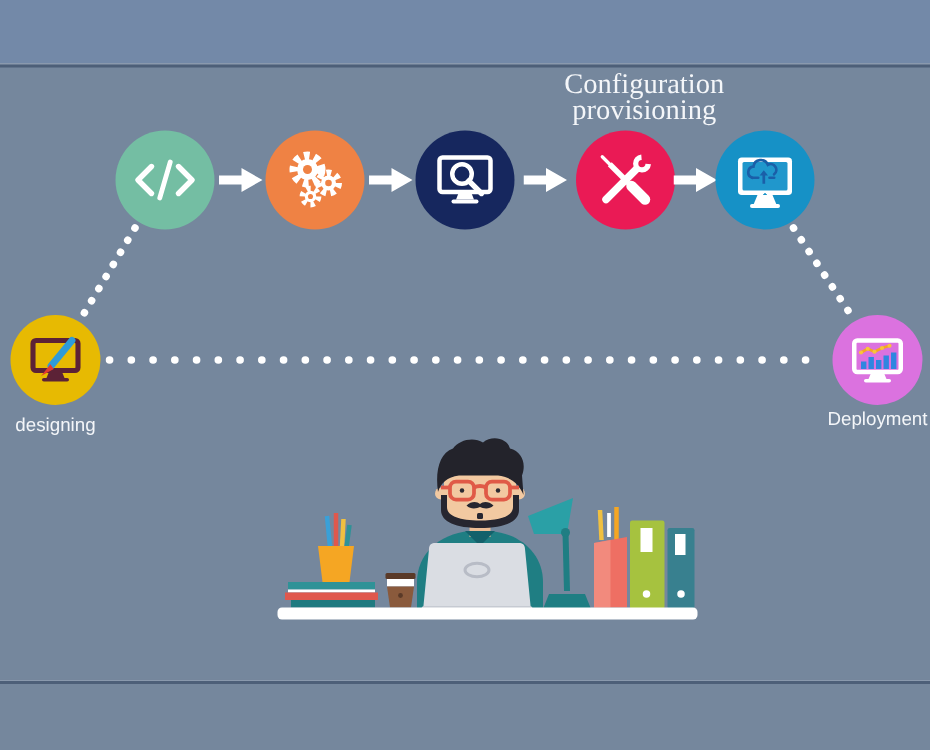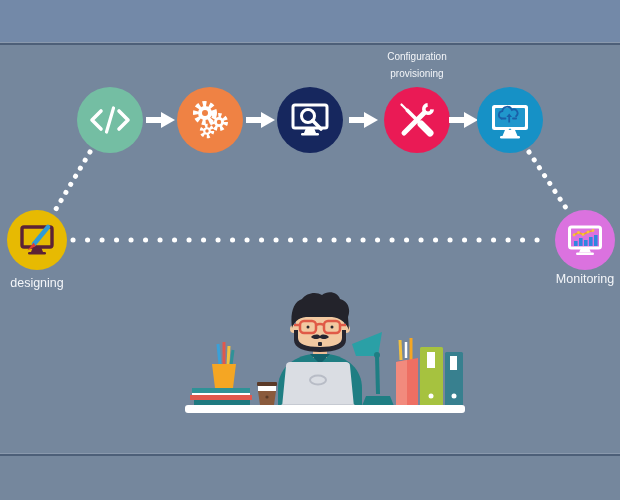--- a/index.html
+++ b/index.html
@@ -3,22 +3,22 @@
 <meta charset="utf-8">
 <style>
   html,body{margin:0;padding:0;}
   .canvas{position:relative;width:620px;height:500px;overflow:hidden;
           background:#75879D;font-family:"Liberation Sans",sans-serif;}
   .band-top{position:absolute;top:0;left:0;width:620px;height:42px;background:#7389A8;}
   .rule{position:absolute;left:0;width:620px;height:2px;background:#4D5F78;border-top:1px solid #8A99AD;}
   .rule-top{top:42px;} .rule-bottom{top:453px;}
   .connectors{position:absolute;left:0;top:0;pointer-events:none;}
   .stage-label{position:absolute;top:44px;width:140px;height:38px;display:flex;flex-direction:column;
-               justify-content:flex-end;align-items:center;text-align:center;color:#F4F6F9;
-               font-size:10px;line-height:16.5px;}
+               justify-content:flex-end;align-items:flex-end;text-align:center;color:#F4F6F9;
+               font-size:19px;line-height:16.5px;font-family:Liberation Serif, serif;}
   .circle{position:absolute;top:87px;width:66px;height:66px;border-radius:50%;
           display:flex;align-items:center;justify-content:center;}
   .circle-sm{position:absolute;width:60px;height:60px;border-radius:50%;
           display:flex;align-items:center;justify-content:center;}
   .c-coding{background:#74BEA3;} .c-building{background:#EF8244;} .c-testing{background:#16275E;}
   .c-config{background:#EA1A55;} .c-deploy{background:#1691C6;}
   .c-design{background:#E7BA02;} .c-monitor{background:#DB72DF;}
   .arrow{position:absolute;top:109px;}
   .side-label{position:absolute;width:90px;text-align:center;color:#F4F6F9;font-size:12.5px;}
   .illustration{position:absolute;left:180px;top:292px;}
@@ -139,21 +139,21 @@
         <circle cx="-11" cy="-5" r="1.4" fill="#F8C33C"></circle>
           <circle cx="-6.5" cy="-7.5" r="1.4" fill="#F8C33C"></circle>
         <circle cx="-2" cy="-5.5" r="1.4" fill="#F8C33C"></circle>
           <circle cx="3" cy="-8" r="1.4" fill="#F8C33C"></circle>
         <circle cx="8" cy="-9.5" r="1.4" fill="#F8C33C"></circle>
       </g>
       <polygon points="-4,8 4,8 6,12.6 -6,12.6" fill="#fff"></polygon>
       <rect x="-9" y="12.6" width="18" height="2.4" rx="1.2" fill="#fff"></rect>
     </svg>
   </div>
-  <div class="side-label" style="left:540px;top:272px"><span>Monitoring</span></div>
+  <div class="side-label" style="left:540px;top:272px"><span>Deployment</span></div>
 
   <svg class="illustration" width="290" height="130" viewBox="0 0 290 130">
 
     <g>
       <path d="M98,117 L98,96 C98,78 112,64 133,62 L147,62 C168,64 182,78 182,96 L182,117 Z" fill="#1F7E83"></path>
       <rect x="133" y="54" width="14" height="12" fill="#ECBD96"></rect>
       <rect x="133" y="54" width="14" height="4" fill="#D9A87E"></rect>
       <polygon points="130,62 150,62 140,72" fill="#13616B"></polygon>
 
       <circle cx="114" cy="37" r="4" fill="#F2C9A1"></circle>

